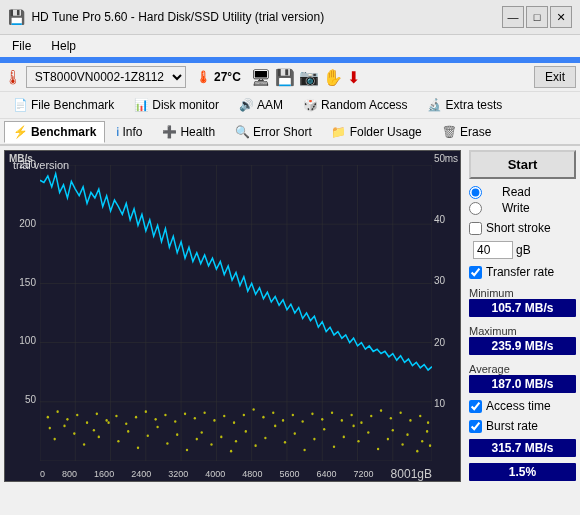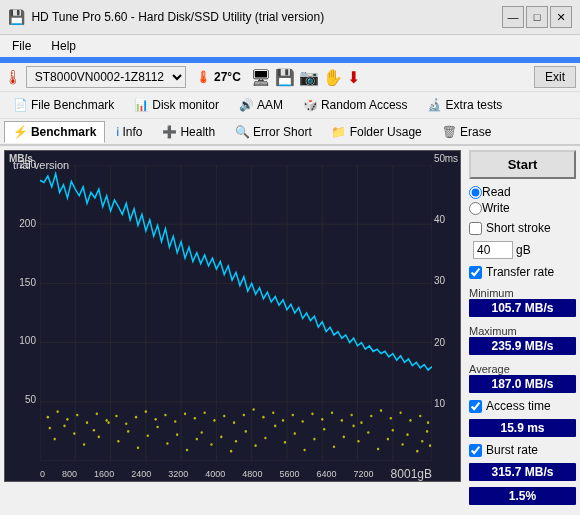--- a/index.html
+++ b/index.html
@@ -41,21 +41,21 @@
     .x-axis { position: absolute; bottom: 0; left: 35px; right: 28px; display: flex; justify-content: space-between; align-items: center; }
     .x-axis span { color: #ccc; font-size: 9px; }
     .unit-label-left { position: absolute; top: 2px; left: 4px; color: #ccc; font-size: 10px; font-weight: bold; }
     .unit-label-right { position: absolute; top: 2px; right: 2px; color: #ccc; font-size: 10px; }
 
     
     #right-panel { width: 115px; padding: 4px; display: flex; flex-direction: column; gap: 6px; }
     .start-btn { width: 100%; padding: 5px; background: #e0e0e0; border: 2px outset #ccc; cursor: pointer; font-size: 13px; font-weight: bold; text-align: center; }
 
     .radio-group { display: flex; flex-direction: column; gap: 2px; }
-    .radio-item { display: flex; align-items: center; gap: 0; font-size: 12px; }
+    .radio-item { display: flex; align-items: center; gap: 20px; font-size: 12px; }
     .radio-item input { margin: 0; }
 
     .checkbox-item { display: flex; align-items: center; gap: 4px; font-size: 12px; }
     .checkbox-item input { margin: 0; }
 
     .stroke-input { display: flex; align-items: center; gap: 3px; margin-left: 4px; }
     .stroke-input input[type=number] { width: 40px; padding: 1px 3px; border: 1px solid #aaa; font-size: 12px; }
     .stroke-input span { font-size: 12px; }
 
     .stat-label { font-size: 11px; color: #333; margin-top: 2px; }
@@ -351,23 +351,20 @@
     </div>
     <div>
       <div class="stat-label">Average</div>
       <div class="stat-value">187.0 MB/s</div>
     </div>
 
     <label class="checkbox-item">
       <input type="checkbox" checked="" style="">
       <span>Access time</span>
     </label>
-    <div>
-      <div class="stat-value">15.9 ms</div>
-    </div>
 
     <label class="checkbox-item">
       <input type="checkbox" checked="" style="">
       <span>Burst rate</span>
     </label>
     <div>
       <div class="stat-value">315.7 MB/s</div>
     </div>
 
     <div>

